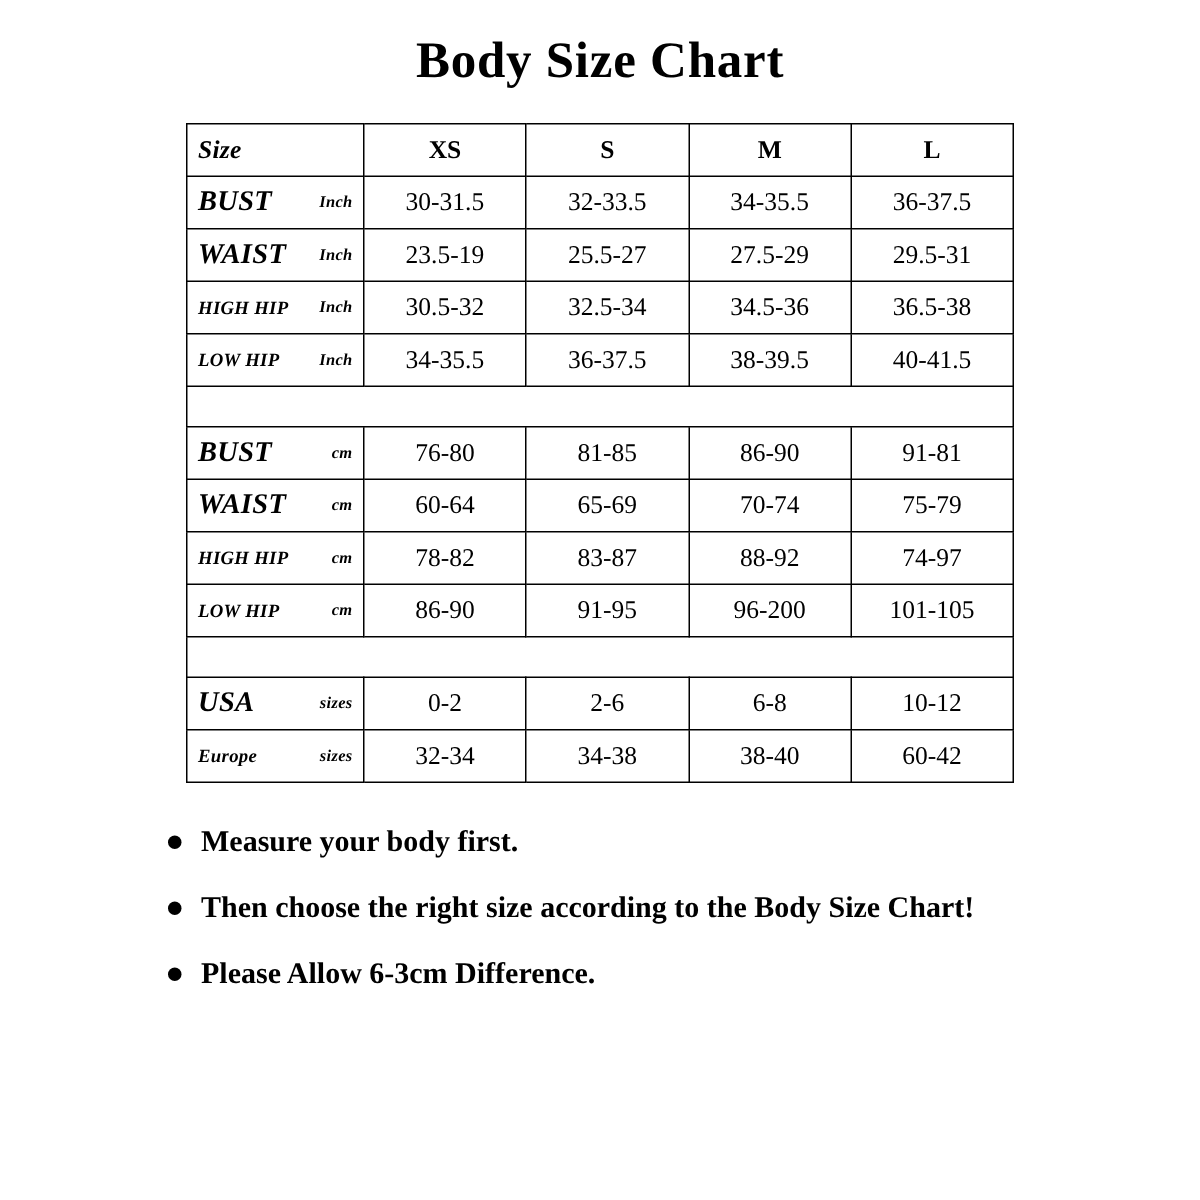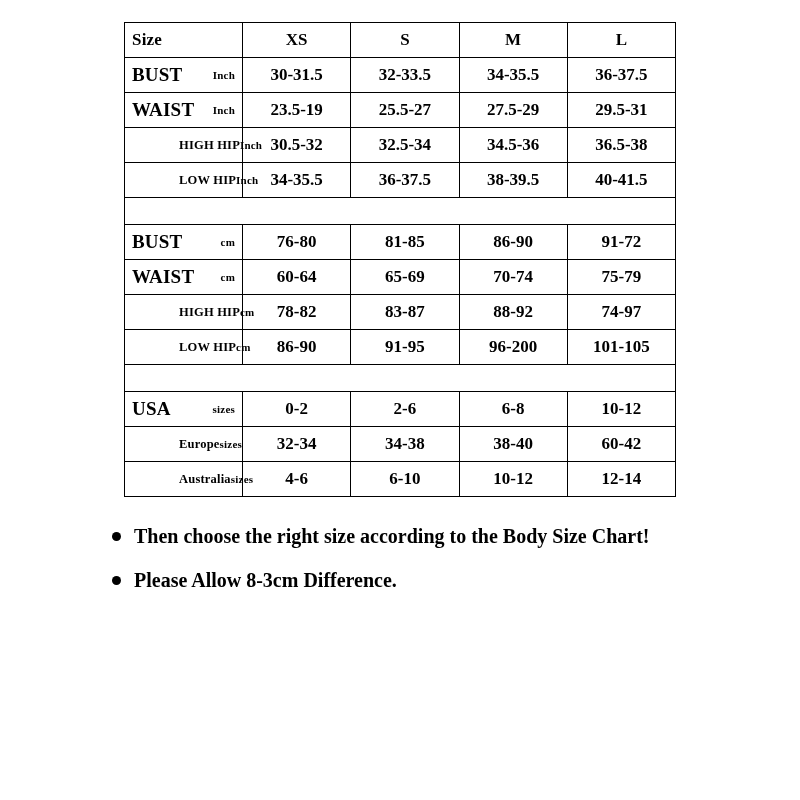--- a/index.html
+++ b/index.html
@@ -45,54 +45,54 @@
     height: 34px;
     vertical-align: middle;
     text-align: center;
     font-size: 17px;
   }
   
   td.label-cell {
     width: 117px;
     border-right: 1px solid #000000;
     padding: 0;
+    font-style: italic;
   }
   .label-inner {
     display: flex;
     align-items: center;
     justify-content: space-between;
     height: 100%;
     padding: 0 7px 0 7px;
     box-sizing: border-box;
   }
   .label-name {
     font-weight: bold;
     font-size: 19px;
     letter-spacing: 0.2px;
     white-space: nowrap;
   }
   .label-name.small {
     font-size: 12.5px;
-    margin-left: 47px;
   }
   .label-unit {
     font-weight: bold;
     font-size: 11px;
     letter-spacing: 0.2px;
     white-space: nowrap;
   }
   td.header-cell {
     font-weight: bold;
     font-size: 19px;
   }
   td.header-label .label-name {
     font-size: 17px;
   }
   td.value-cell {
-    font-weight: bold;
+    font-weight: normal;
     font-size: 18px;
   }
   tr.spacer-row td {
     height: 26px;
     border-left: 1px solid #000000;
     border-right: 1px solid #000000;
     border-top: 1px solid #000000;
     border-bottom: 1px solid #000000;
   }
   
@@ -124,20 +124,21 @@
   }
   .note-text {
     flex: 1 1 auto;
   }
 </style>
 </head>
 <body>
 
 <div class="page">
 
+  <h1 class="title">Body Size Chart</h1>
 
   <div class="chart-wrap">
     <table class="size-table">
       <tbody>
 
         <tr>
           <td class="label-cell header-label">
             <div class="label-inner">
               <span class="label-name">Size</span>
               <span class="label-unit"></span>
@@ -205,21 +206,21 @@
         <tr>
           <td class="label-cell">
             <div class="label-inner">
               <span class="label-name">BUST</span>
               <span class="label-unit">cm</span>
             </div>
           </td>
           <td class="value-cell">76-80</td>
           <td class="value-cell">81-85</td>
           <td class="value-cell">86-90</td>
-          <td class="value-cell">91-72</td>
+          <td class="value-cell">91-81</td>
         </tr>
         <tr>
           <td class="label-cell">
             <div class="label-inner">
               <span class="label-name">WAIST</span>
               <span class="label-unit">cm</span>
             </div>
           </td>
           <td class="value-cell">60-64</td>
           <td class="value-cell">65-69</td>
@@ -272,40 +273,32 @@
             <div class="label-inner">
               <span class="label-name small">Europe</span>
               <span class="label-unit">sizes</span>
             </div>
           </td>
           <td class="value-cell">32-34</td>
           <td class="value-cell">34-38</td>
           <td class="value-cell">38-40</td>
           <td class="value-cell">60-42</td>
         </tr>
-        <tr>
-          <td class="label-cell">
-            <div class="label-inner">
-              <span class="label-name small">Australia</span>
-              <span class="label-unit">sizes</span>
-            </div>
-          </td>
-          <td class="value-cell">4-6</td>
-          <td class="value-cell">6-10</td>
-          <td class="value-cell">10-12</td>
-          <td class="value-cell">12-14</td>
-        </tr>
       </tbody>
     </table>
   </div>
 
   <div class="notes">
+    <div class="note">
+      <span class="bullet"></span>
+      <span class="note-text">Measure your body first.</span>
+    </div>
     <div class="note">
       <span class="bullet"></span>
       <span class="note-text">Then choose the right size according to the Body Size Chart!</span>
     </div>
     <div class="note">
       <span class="bullet"></span>
-      <span class="note-text">Please Allow 8-3cm Difference.</span>
+      <span class="note-text">Please Allow 6-3cm Difference.</span>
     </div>
   </div>
 
 </div>
 
 </body></html>

